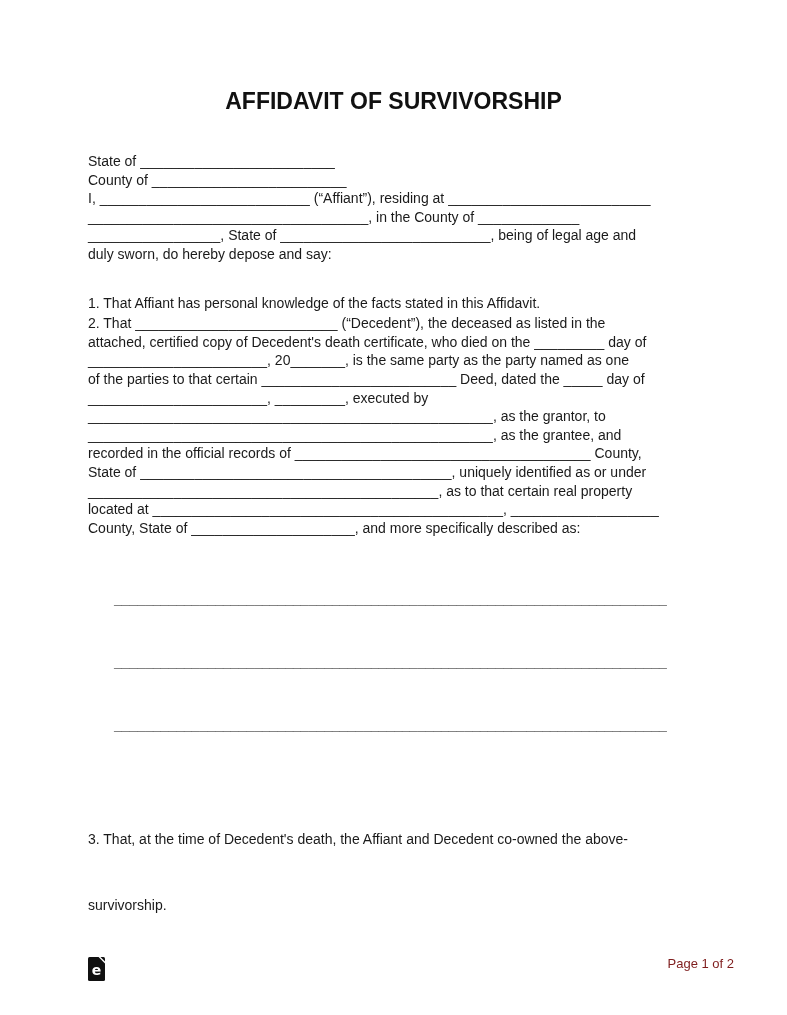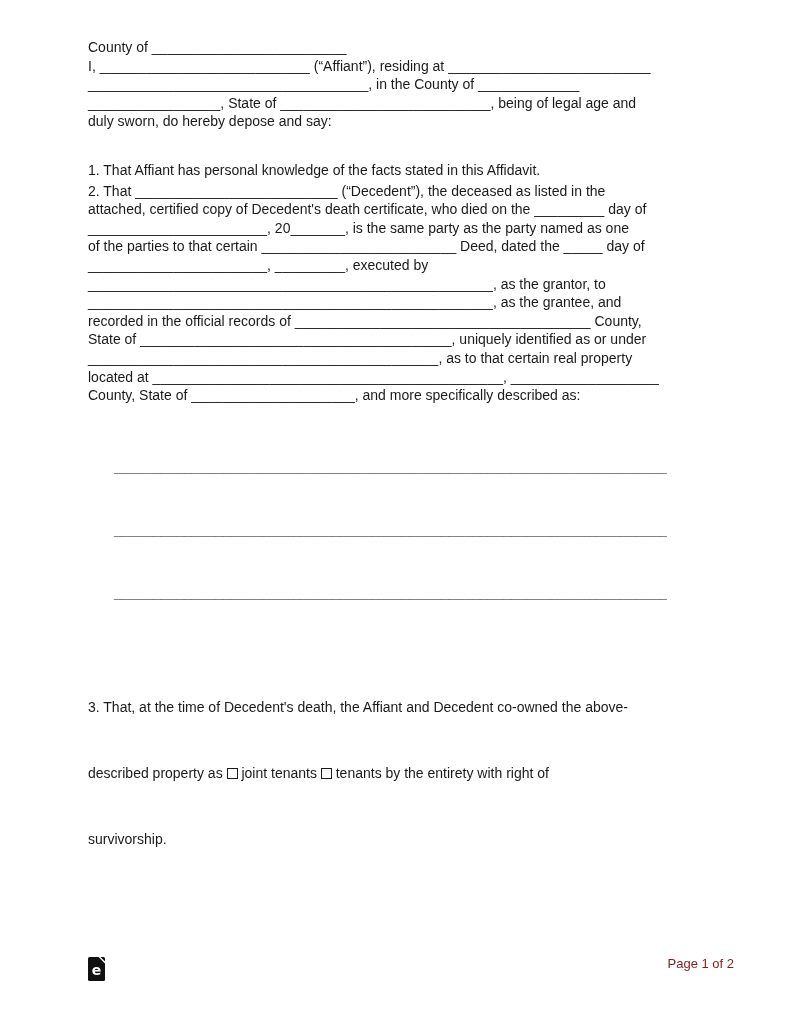--- a/index.html
+++ b/index.html
@@ -59,22 +59,24 @@
     line-height: 16px;
     color: #7f1d1d;
     white-space: nowrap;
   }
 </style>
 </head>
 <body>
 
 <div class="page">
 
+  <h1 class="title">AFFIDAVIT OF SURVIVORSHIP</h1>
 
   <div class="jurisdiction-block">
+    <div class="txt">State of _________________________</div>
     <div class="txt">County of _________________________</div>
   </div>
 
   <div class="txt opening-block">I, ___________________________ (“Affiant”), residing at __________________________
 ____________________________________, in the County of _____________
 _________________, State of ___________________________, being of legal age and
 duly sworn, do hereby depose and say:</div>
 
   <div class="txt statement-1-block">1. That Affiant has personal knowledge of the facts stated in this Affidavit.</div>
 
@@ -92,21 +94,20 @@
 County, State of _____________________, and more specifically described as:</div>
 
   <div class="txt desc-lines-block">
     <div>_______________________________________________________________________</div>
     <div>_______________________________________________________________________</div>
     <div>_______________________________________________________________________</div>
   </div>
 
   <div class="txt statement-3-block">
     <div>3. That, at the time of Decedent's death, the Affiant and Decedent co-owned the above-</div>
-    <div><span>described property as </span><span class="checkbox"></span><span> joint tenants </span><span class="checkbox"></span><span> tenants by the entirety with right of</span></div>
     <div>survivorship.</div>
   </div>
 
   <svg class="logo" viewBox="0 0 17 24" aria-hidden="true">
     <rect x="0" y="0" width="17" height="24" rx="1.5" fill="#111111"></rect>
     <path d="M11 -0.5 L17.5 6" stroke="#ffffff" stroke-width="1.3" fill="none"></path>
     <text x="8.5" y="18" text-anchor="middle" font-family="DejaVu Sans, sans-serif" font-size="14" font-weight="bold" fill="#ffffff">e</text>
   </svg>
 
   <div class="page-indicator">Page 1 of 2</div>

